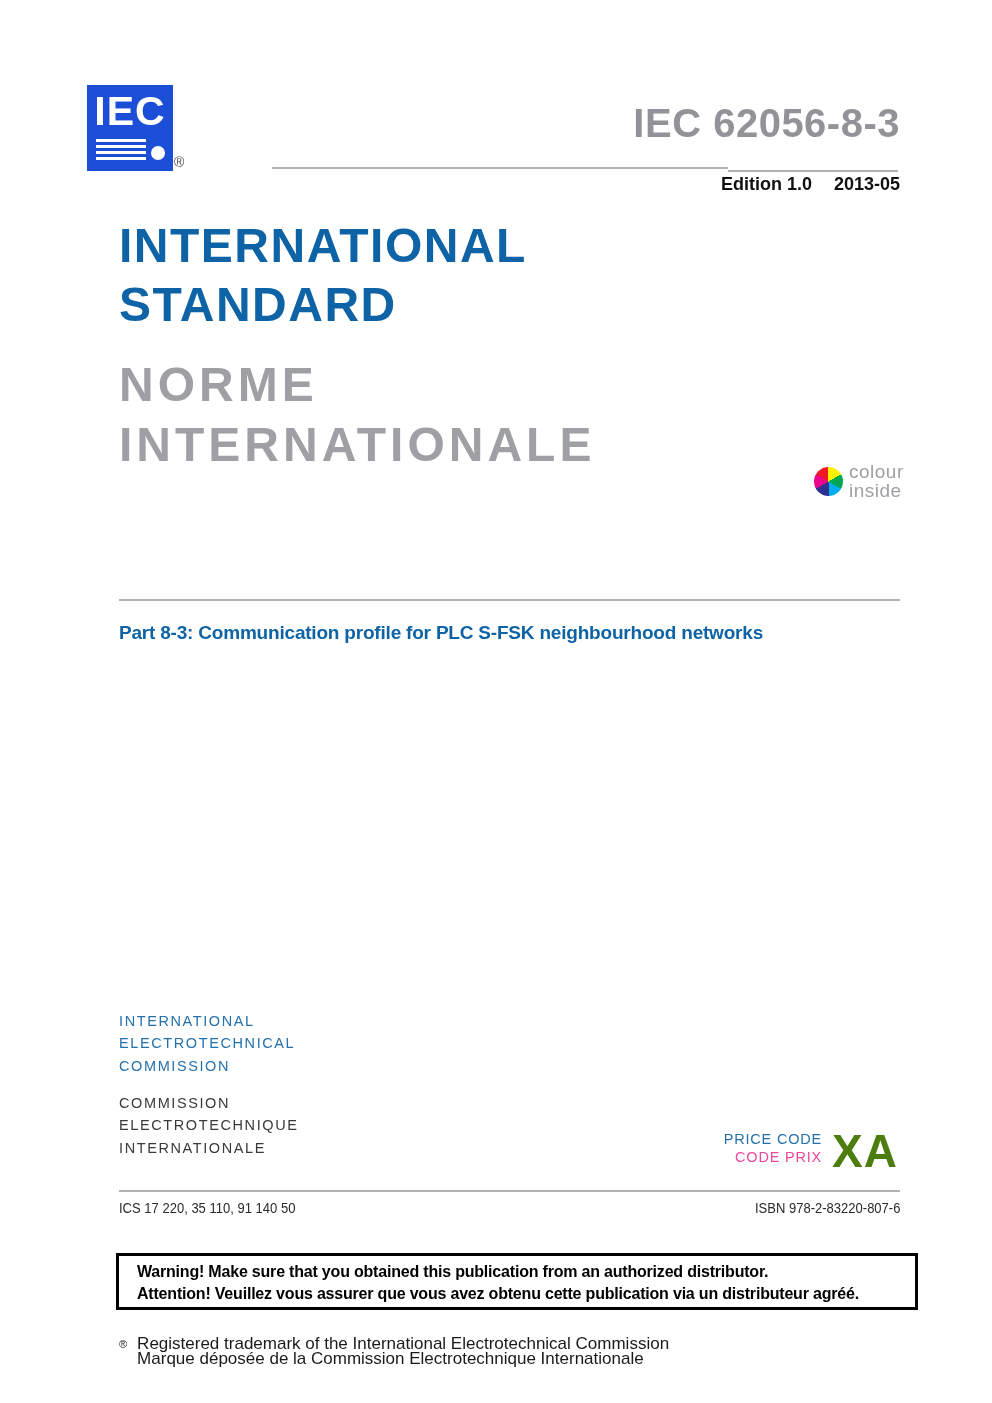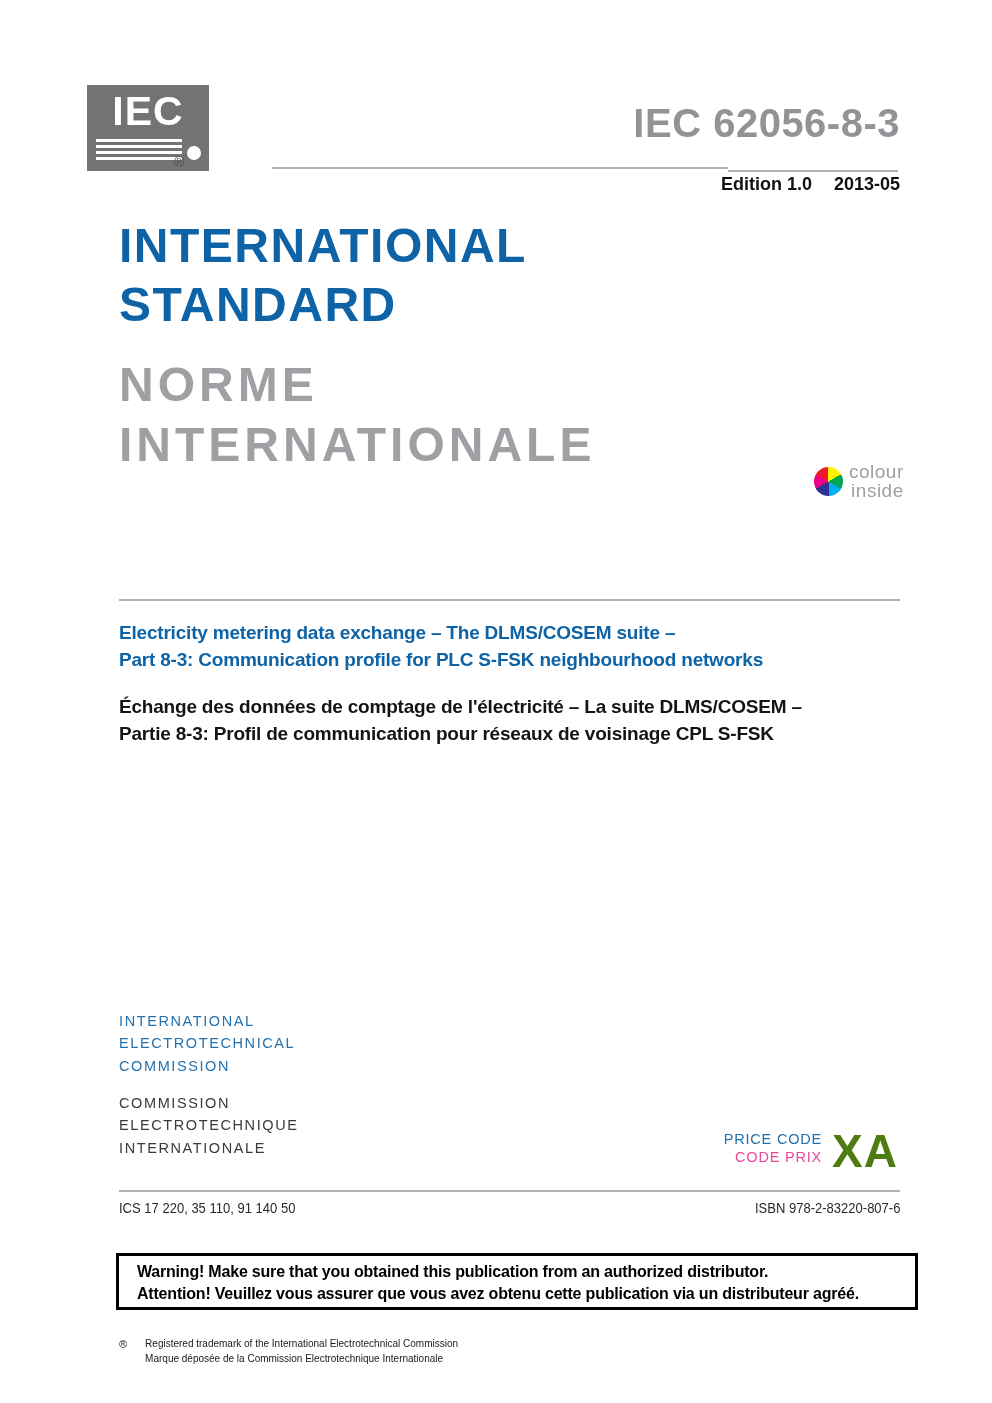--- a/index.html
+++ b/index.html
@@ -6,22 +6,21 @@
   .page{
     position:relative;
     width:992px;height:1403px;
     background:#ffffff;
     font-family:"Liberation Sans",sans-serif;
     overflow:hidden;
   }
   
   .logo{
     position:absolute;left:87px;top:85px;width:86px;height:86px;
-    background:#737373;
-    padding-left:36px;
+    background:#1d4ed8;
   }
   .logo-text{
     position:absolute;left:0;right:0;top:3px;
     text-align:center;color:#ffffff;
     font-size:41px;font-weight:bold;letter-spacing:1px;
   }
   .logo-lines{position:absolute;left:9px;right:27px;bottom:11px;}
   .logo-bar{height:3px;background:#ffffff;margin-top:3px;}
   .logo-dot{
     position:absolute;right:8px;bottom:11px;width:14px;height:14px;
@@ -56,21 +55,21 @@
   }
   .std-en{top:216px;color:#0d63a5;letter-spacing:1.5px;}
   .std-fr{top:355px;color:#9ea0a3;letter-spacing:4px;line-height:60px;}
 
   .colour-wheel{
     position:absolute;left:814px;top:467px;width:29px;height:29px;
     border-radius:50%;
   }
   .colour-label{
     position:absolute;left:849px;top:462px;
-    font-size:19px;line-height:19px;color:#9ea0a3;letter-spacing:0.5px;text-align:right;
+    font-size:19px;line-height:19px;color:#9ea0a3;letter-spacing:0.5px;
   }
 
   
   .title-en,.title-fr{
     position:absolute;left:119px;
     font-size:19px;font-weight:bold;line-height:26.5px;
     letter-spacing:-0.2px;white-space:nowrap;
   }
   .title-en{top:620px;color:#0d63a5;}
   .title-fr{top:694px;color:#141414;}
@@ -119,21 +118,21 @@
     line-height:21.5px;letter-spacing:-0.2px;white-space:nowrap;
   }
 
   
   .footnote{
     position:absolute;left:119px;top:1337px;
     display:flex;align-items:flex-start;
     color:#1a1a1a;
   }
   .footnote-sym{font-size:11px;line-height:14.5px;}
-  .footnote-lines{margin-left:18px;font-size:10px;line-height:14.8px;white-space:nowrap;}
+  .footnote-lines{margin-left:10px;font-size:17px;line-height:14.8px;white-space:nowrap;}
 </style>
 </head>
 <body>
 
 <div class="page">
 
   <div class="logo">
     <div class="logo-text">IEC</div>
     <div class="logo-lines">
       <div class="logo-bar"></div>
@@ -164,26 +163,21 @@
 
   <div class="colour-wheel" style="background: conic-gradient(rgb(255, 242, 0) 0deg, rgb(255, 242, 0) 60deg, rgb(0, 166, 81) 60deg, rgb(0, 166, 81) 120deg, rgb(0, 174, 239) 120deg, rgb(0, 174, 239) 180deg, rgb(46, 49, 146) 180deg, rgb(46, 49, 146) 240deg, rgb(236, 0, 140) 240deg, rgb(236, 0, 140) 300deg, rgb(237, 28, 36) 300deg, rgb(237, 28, 36) 360deg);"></div>
   <div class="colour-label">
     <div>colour</div>
     <div>inside</div>
   </div>
 
   <div class="rule rule-mid"></div>
 
   <div class="title-en">
-    <div>Electricity metering data exchange – The DLMS/COSEM suite –</div>
     <div>Part 8-3: Communication profile for PLC S-FSK neighbourhood networks</div>
-  </div>
-  <div class="title-fr">
-    <div>Échange des données de comptage de l'électricité – La suite DLMS/COSEM –</div>
-    <div>Partie 8-3: Profil de communication pour réseaux de voisinage CPL S-FSK</div>
   </div>
 
   <div class="pub pub-en">
     <div>INTERNATIONAL</div>
     <div>ELECTROTECHNICAL</div>
     <div>COMMISSION</div>
   </div>
   <div class="pub pub-fr">
     <div>COMMISSION</div>
     <div>ELECTROTECHNIQUE</div>

